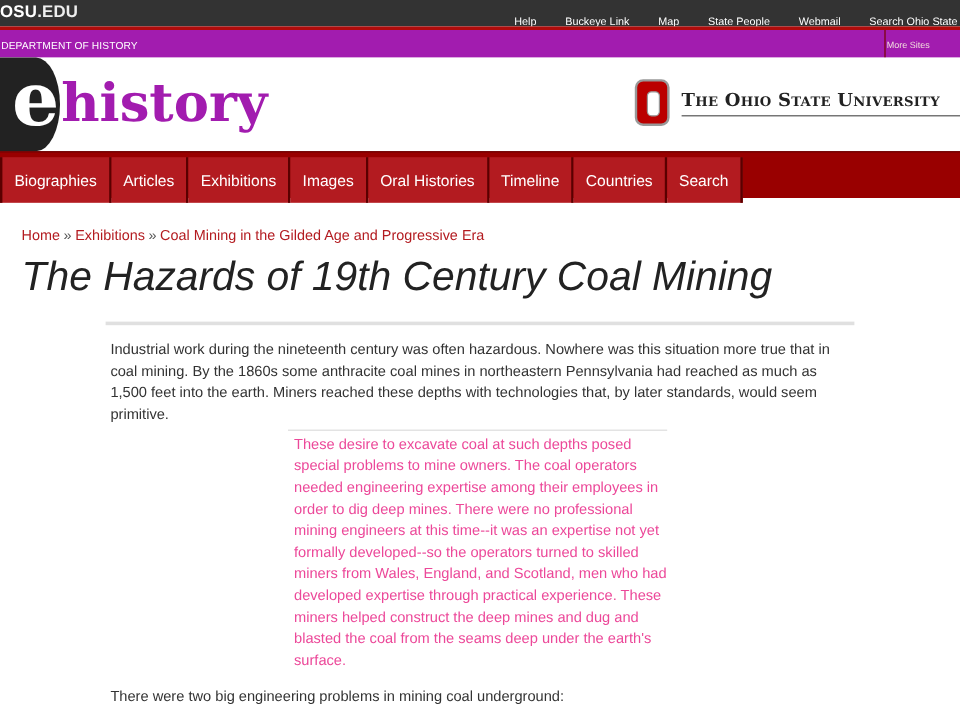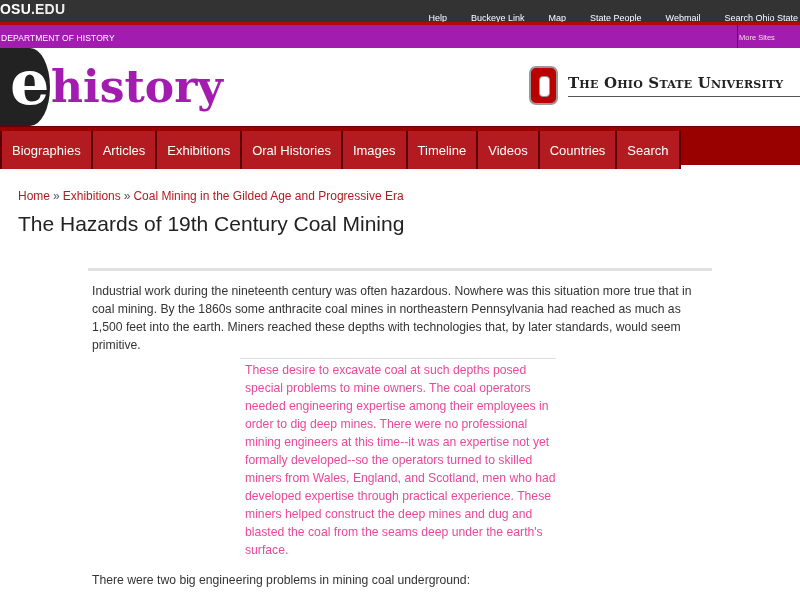--- a/index.html
+++ b/index.html
@@ -34,21 +34,21 @@
 
   
   .nav { position: absolute; left: 0; top: 126px; width: 800px; height: 39px; background: #990000; border-top: 1px solid #6a0000; }
   .nav ul { list-style: none; display: flex; height: 46px; align-items: center; }
   .nav li { height: 38px; background: #b31b20; border-right: 2px solid #5a0000; color: #fff; font-size: 13px; display: flex; align-items: center; padding: 0 10px; }
   .nav li:first-child { border-left: 2px solid #5a0000; padding-left: 10px; }
 
   
   .breadcrumb { position: absolute; left: 18px; top: 189px; font-size: 12px; color: #b31b20; }
   .breadcrumb .sep { color: #555; margin: 0 3px; }
-  .page-title { position: absolute; left: 18px; top: 212px; font-size: 21px; color: #222; font-weight: normal; }
+  .page-title { position: absolute; left: 18px; top: 212px; font-size: 34px; color: #222; font-weight: normal; font-style: italic; }
   .title-rule { position: absolute; left: 88px; top: 268px; width: 624px; height: 3px; background: #e0e0e0; }
 
   .para { position: absolute; left: 92px; width: 620px; font-size: 12.2px; line-height: 18px; color: #333; }
   .p1 { top: 282px; }
   .quote-rule { position: absolute; left: 240px; top: 358px; width: 316px; height: 1px; background: #ddd; }
   .quote { position: absolute; left: 245px; top: 361px; width: 316px; font-size: 12.2px; line-height: 18px; color: #ec4899; }
   .p2 { top: 571px; }
 </style>
 </head>
 <body>
@@ -81,24 +81,23 @@
     <div class="block-o"></div>
     <div class="osu-name">The Ohio State University</div>
   </div>
 </div>
 
 <nav class="nav">
   <ul>
     <li>Biographies</li>
     <li>Articles</li>
     <li>Exhibitions</li>
+    <li>Images</li>
     <li>Oral Histories</li>
-    <li>Images</li>
     <li>Timeline</li>
-    <li>Videos</li>
     <li>Countries</li>
     <li>Search</li>
   </ul>
 </nav>
 
 <div class="breadcrumb">
   <span>Home</span><span class="sep">»</span><span>Exhibitions</span><span class="sep">»</span><span>Coal Mining in the Gilded Age and Progressive Era</span>
 </div>
 
 <h1 class="page-title">The Hazards of 19th Century Coal Mining</h1>

